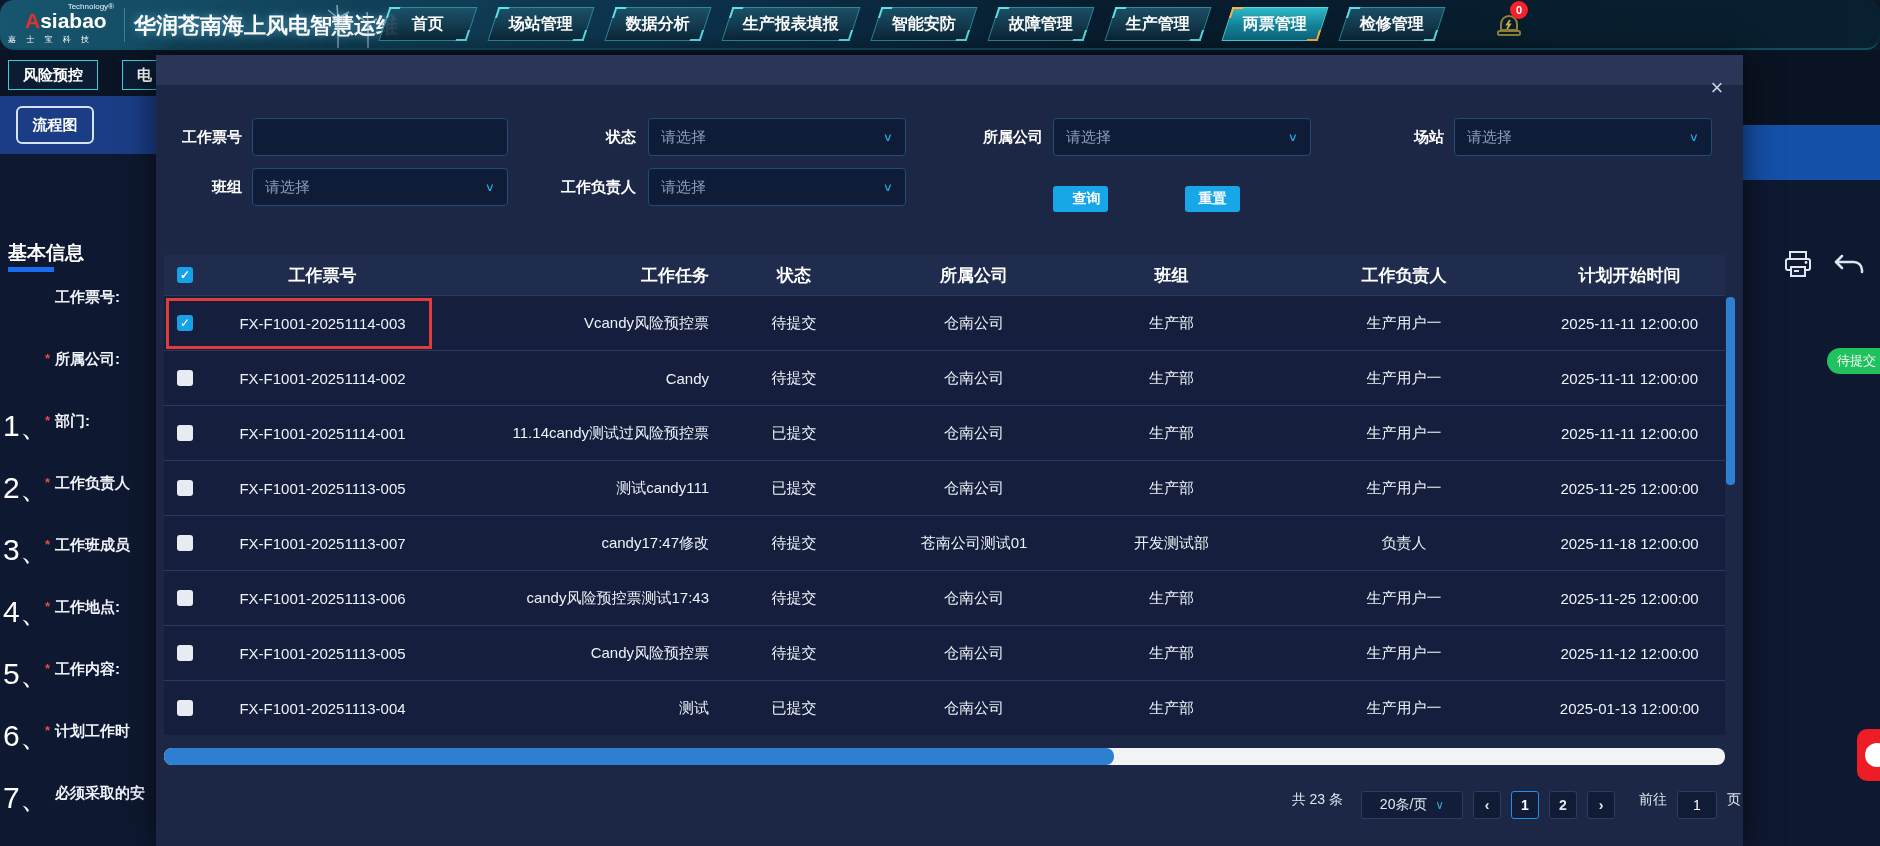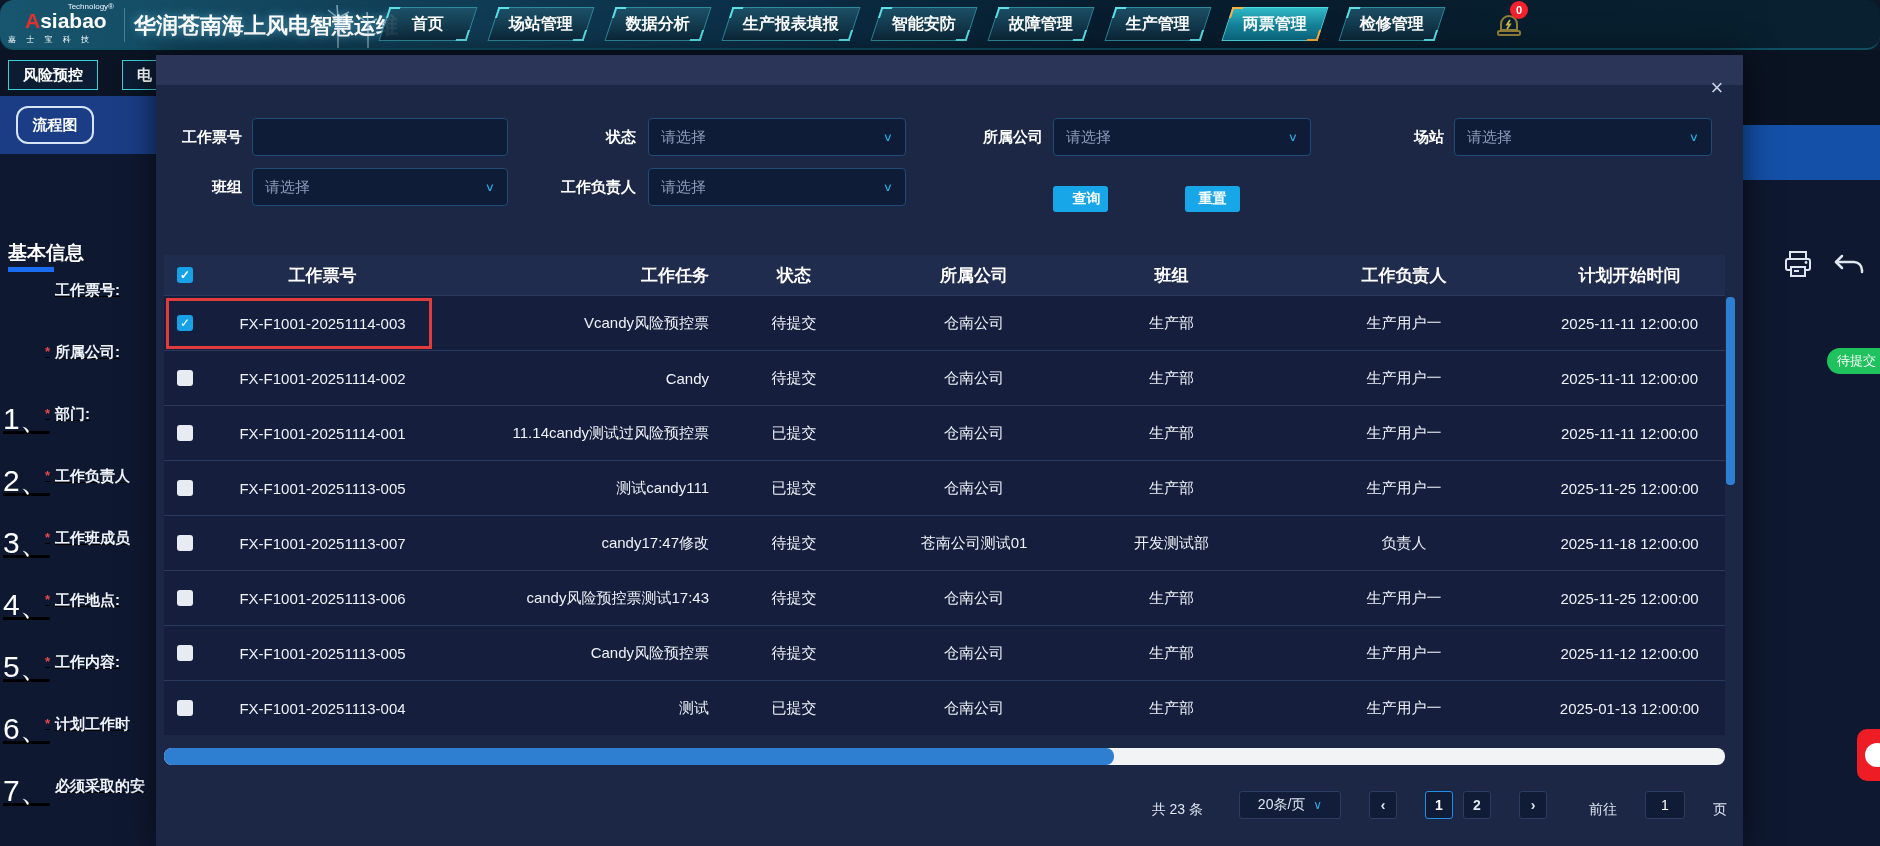--- a/index.html
+++ b/index.html
@@ -41,25 +41,25 @@
   .ul-tabsrow { position:absolute; left:0; top:0; width:1880px; height:46px; background:#0a1424; }
   .ul-tab { position:absolute; top:10px; height:30px; padding:0 14px; background:#0c1c33;
     border:1px solid #39cfd6; color:#fff; font-size:15px; font-weight:bold;
     display:flex; align-items:center; cursor:pointer; }
   .ul-tab.t1 { left:8px; }
   .ul-tab.t2 { left:122px; width:60px; overflow:hidden; }
   .ul-bluebar-left { position:absolute; left:0; top:46px; width:170px; height:58px; background:#1a3d85; }
   .ul-bluebar-right { position:absolute; left:1743px; top:75px; width:137px; height:55px; background:#1450a8; }
   .ul-rightdark { position:absolute; left:1743px; top:0; width:137px; height:75px; background:#0a1322; }
   .flow-btn { position:absolute; left:16px; top:56px; width:78px; height:38px; background:transparent;
-    border:2px solid #d6e4f7; border-radius:12px; color:#fff; font-size:15px; font-weight:bold;
+    border:2px solid #d6e4f7; border-radius:6px; color:#fff; font-size:15px; font-weight:bold;
     display:flex; align-items:center; justify-content:center; cursor:pointer; }
   .basic-title { position:absolute; left:8px; top:190px; color:#fff; font-size:19px; font-weight:bold; }
   .basic-underline { position:absolute; left:8px; top:217px; width:46px; height:5px; background:#1a6cf0; }
-  .sb-fields { position:absolute; left:3px; top:228px; width:170px;text-decoration:underline; }
+  .sb-fields { position:absolute; left:3px; top:235px; width:170px; }
   .sb-row { display:flex; align-items:flex-start; height:36px; margin-bottom:26px; }
   .sb-num { width:42px; color:#fff; font-size:30px; font-weight:normal; line-height:34px; }
   .sb-star { color:#e84a4a; font-size:13px; font-weight:bold; width:10px; padding-top:4px; }
   .sb-label { color:#f0f4fa; font-size:15px; font-weight:bold; padding-top:3px; white-space:nowrap; }
   .tool-icons { position:absolute; left:1782px; top:198px; display:flex; gap:18px; }
   .tool-icons svg { cursor:pointer; }
   .status-pill { position:absolute; left:1827px; top:298px; width:60px; height:26px; background:#1fc25c;
     border-radius:13px 0 0 13px; color:#fff; font-size:13px; display:flex; align-items:center;
     padding-left:10px; }
   .float-red { position:absolute; left:1857px; top:679px; width:36px; height:52px; background:#ee1c24;
@@ -103,21 +103,21 @@
   .red-box { position:absolute; left:2px; top:2px; width:266px; height:51px;
     border:3px solid #e13c3c; pointer-events:none; }
   .v-scroll { position:absolute; left:1570px; top:242px; width:9px; height:188px;
     background:#2e7ed2; border-radius:4px; cursor:pointer; }
   .h-scroll { position:absolute; left:8px; top:693px; width:1561px; height:17px;
     background:#f2f3f5; border-radius:8px; }
   .h-thumb { position:absolute; left:0; top:0; width:950px; height:17px; background:#2e7ed2;
     border-radius:8px; cursor:pointer; }
 
   
-  .pager { position:absolute; right:16px; top:736px; display:flex; align-items:flex-end; gap:28px;
+  .pager { position:absolute; right:2px; top:736px; display:flex; align-items:flex-start; gap:10px;
     color:#dfe6f0; font-size:14px; }
   .pg-total { margin-right:8px; }
   .pg-size { width:102px; height:28px; background:#121d3a; border:1px solid #2b3c63; border-radius:3px;
     display:flex; align-items:center; justify-content:center; gap:8px; cursor:pointer; }
   .pg-size .chev { color:#2fa8dc; font-size:12px; }
   .pg-btn { width:28px; height:28px; background:#101b36; border:1px solid #2b3c63; border-radius:3px;
     color:#dfe6f0; display:flex; align-items:center; justify-content:center; font-size:14px;
     cursor:pointer; font-weight:bold; }
   .pg-btn.cur { border-color:#1f8fe8; color:#fff; }
   .pg-goto { width:40px; height:28px; background:#101b36; border:1px solid #2b3c63; border-radius:3px;

